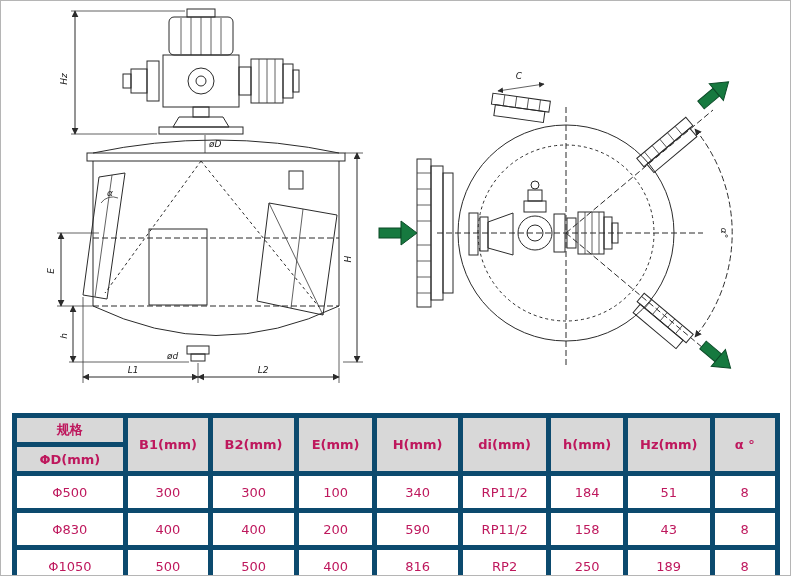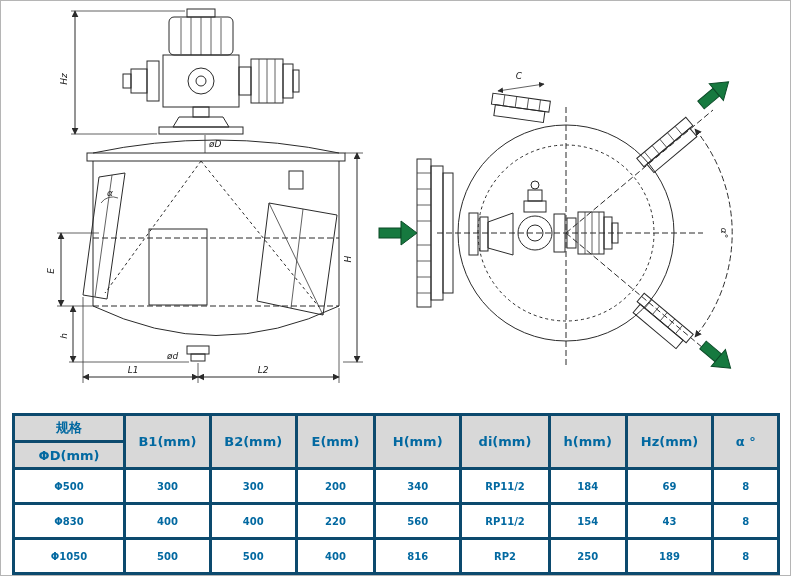--- a/index.html
+++ b/index.html
@@ -19,36 +19,36 @@
   .arrowshape{stroke:#0b4a27;stroke-width:1;}
   svg text{font-family:"DejaVu Sans",sans-serif;font-size:9px;font-style:italic;fill:#1d1d1d;stroke:none;}
   .tablewrap{position:absolute;left:11px;top:412px;}
   table.spec{
     border-collapse:collapse;
     table-layout:fixed;
     width:768px;
     border:2px solid #2b2b2b;
   }
   table.spec th, table.spec td{
-    border:3px solid #0c4a6e;
+    border:5px solid #0c4a6e;
     text-align:center;
     vertical-align:middle;
     padding:0;
-    color:#0369a1;
+    color:#be185d;
   }
   table.spec thead th{
     background:#d8d8d8;
     font-weight:bold;
     font-size:13px;
     height:24px;
   }
   table.spec tbody td{
     background:#fff;
-    font-weight:bold;
-    font-size:10px;
+    font-weight:normal;
+    font-size:13px;
     height:32px;
   }
 </style>
 </head>
 <body>
 
 <div class="page">
 
   <svg width="789" height="404" viewBox="0 0 789 404">
     <defs>
@@ -227,35 +227,35 @@
         </tr>
         <tr>
           <th>ΦD(mm)</th>
         </tr>
       </thead>
       <tbody>
         <tr>
           <td>Φ500</td>
           <td>300</td>
           <td>300</td>
-          <td>200</td>
+          <td>100</td>
           <td>340</td>
           <td>RP11/2</td>
           <td>184</td>
-          <td>69</td>
+          <td>51</td>
           <td>8</td>
         </tr>
         <tr>
           <td>Φ830</td>
           <td>400</td>
           <td>400</td>
-          <td>220</td>
-          <td>560</td>
+          <td>200</td>
+          <td>590</td>
           <td>RP11/2</td>
-          <td>154</td>
+          <td>158</td>
           <td>43</td>
           <td>8</td>
         </tr>
         <tr>
           <td>Φ1050</td>
           <td>500</td>
           <td>500</td>
           <td>400</td>
           <td>816</td>
           <td>RP2</td>

